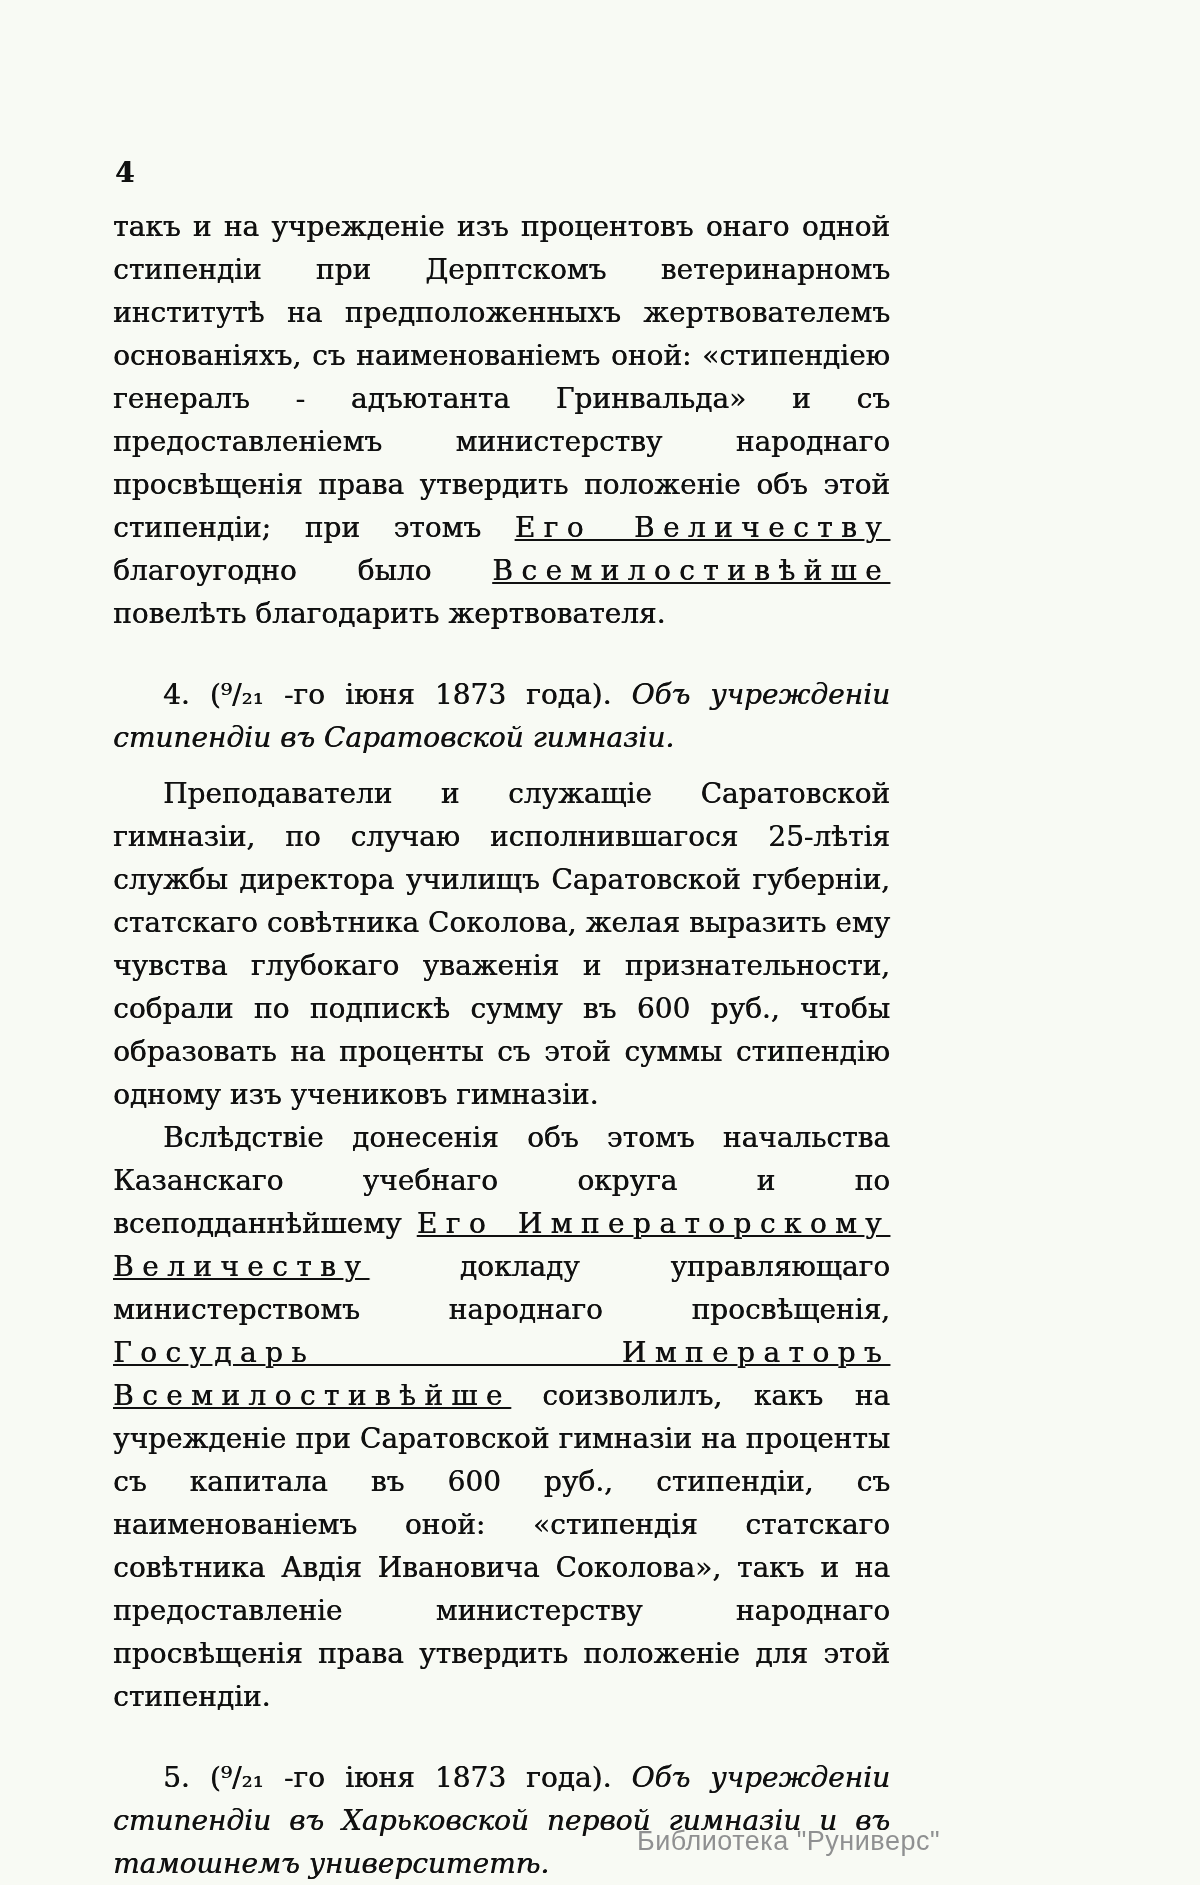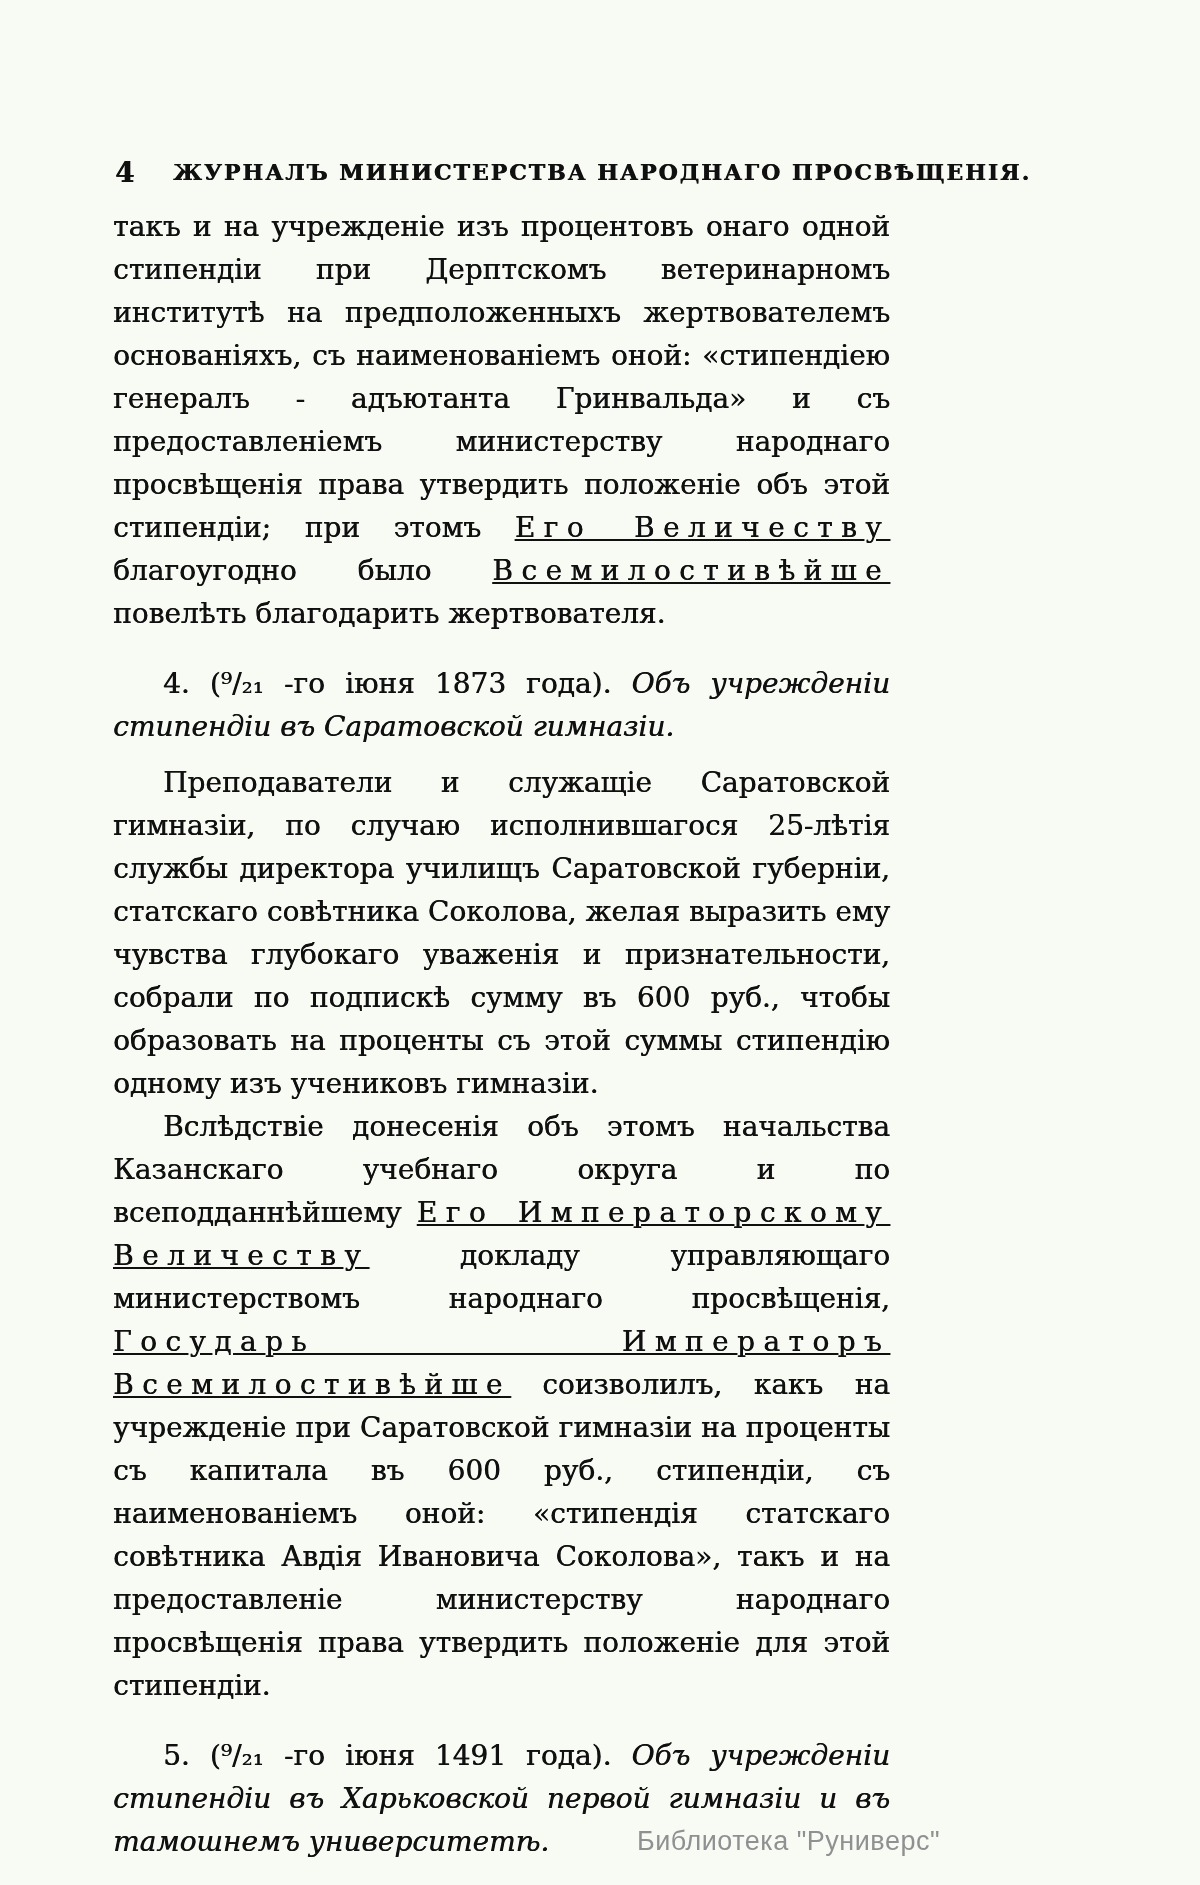--- a/index.html
+++ b/index.html
@@ -58,21 +58,21 @@
   }
   .text-column p {
     margin: 0;
     padding: 0;
     text-indent: 50px;
   }
   .text-column p.no-indent {
     text-indent: 0;
   }
   .text-column p.heading {
-    margin: 27px 0 13px 0;
+    margin: 38px 0 13px 0;
   }
   .seg-sperr {
     letter-spacing: 0.30em;
     text-decoration: underline;
   }
   .seg-italic {
     font-style: italic;
   }
   
   .watermark {
@@ -87,27 +87,26 @@
     letter-spacing: 0.5px;
   }
 </style>
 </head>
 <body>
 
 <div class="page">
 
   <div class="running-head">
     <span class="page-number">4</span>
-    <span class="journal-title">ЖУРНАЛЪ МИНИСТЕРСТВА НАРОДНАГО ПРОСВѢЩЕНІЯ.</span>
   </div>
 
   <div class="text-column">
       <p class="no-indent"><span>такъ и на учрежденіе изъ процентовъ онаго одной стипендіи при Дерптскомъ ветеринарномъ институтѣ на предположенныхъ жертвователемъ основаніяхъ, съ наименованіемъ оной: «стипендіею генералъ - адъютанта Гринвальда» и съ предоставленіемъ министерству народнаго просвѣщенія права утвердить положеніе объ этой стипендіи; при этомъ </span><span class="seg-sperr">Его Величеству</span><span> благоугодно было </span><span class="seg-sperr">Всемилостивѣйше</span><span> повелѣть благодарить жертвователя.</span></p>
       <p class="heading"><span>4. (⁹/₂₁ -го іюня 1873 года). </span><span class="seg-italic">Объ учрежденіи стипендіи въ Саратовской гимназіи.</span></p>
       <p><span>Преподаватели и служащіе Саратовской гимназіи, по случаю исполнившагося 25-лѣтія службы директора училищъ Саратовской губерніи, статскаго совѣтника Соколова, желая выразить ему чувства глубокаго уваженія и признательности, собрали по подпискѣ сумму въ 600 руб., чтобы образовать на проценты съ этой суммы стипендію одному изъ учениковъ гимназіи.</span></p>
       <p><span>Вслѣдствіе донесенія объ этомъ начальства Казанскаго учебнаго округа и по всеподданнѣйшему </span><span class="seg-sperr">Его Императорскому Величеству</span><span> докладу управляющаго министерствомъ народнаго просвѣщенія, </span><span class="seg-sperr">Государь Императоръ Всемилостивѣйше</span><span> соизволилъ, какъ на учрежденіе при Саратовской гимназіи на проценты съ капитала въ 600 руб., стипендіи, съ наименованіемъ оной: «стипендія статскаго совѣтника Авдія Ивановича Соколова», такъ и на предоставленіе министерству народнаго просвѣщенія права утвердить положеніе для этой стипендіи.</span></p>
-      <p class="heading"><span>5. (⁹/₂₁ -го іюня 1491 года). </span><span class="seg-italic">Объ учрежденіи стипендіи въ Харьковской первой гимназіи и въ тамошнемъ университетѣ.</span></p>
+      <p class="heading"><span>5. (⁹/₂₁ -го іюня 1873 года). </span><span class="seg-italic">Объ учрежденіи стипендіи въ Харьковской первой гимназіи и въ тамошнемъ университетѣ.</span></p>
       <p><span>Исправляющій должность Новороссійскаго и Бессарабскаго генералъ-губернатора сообщилъ министру народнаго просвѣщенія, что Маріупольская городская дума, въ память посѣщенія въ 1872 году города Маріуполя </span></p>
     </div>
 
   <div class="watermark">Библиотека "Руниверс"</div>
 
 </div>
 
 </body></html>

